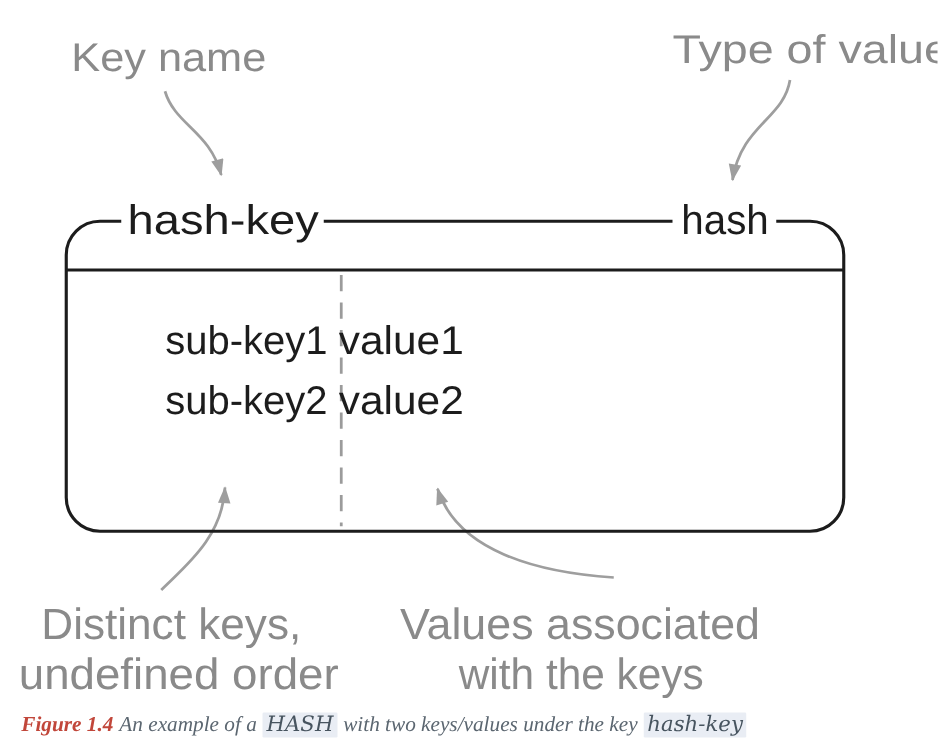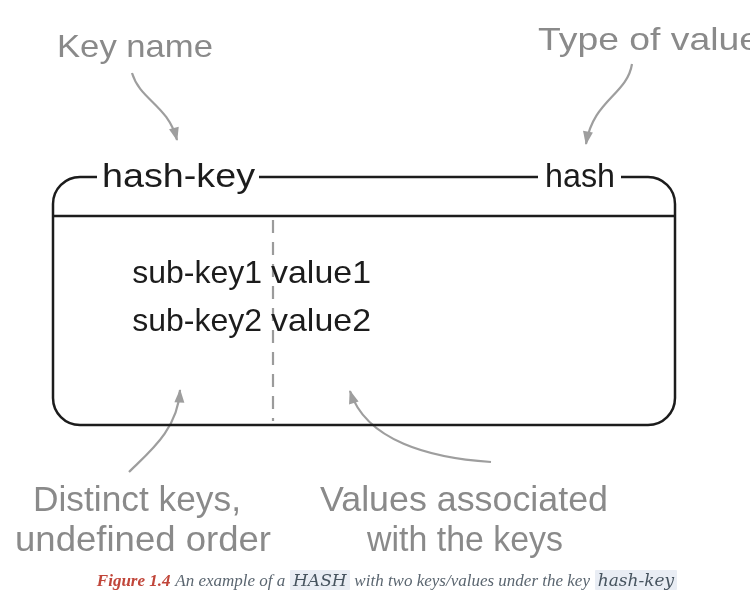--- a/index.html
+++ b/index.html
@@ -8,21 +8,20 @@
     width: 750px;
     height: 600px;
     overflow: hidden;
     background: #ffffff;
   }
   .stage {
     position: relative;
     width: 750px;
     height: 600px;
     font-family: "Liberation Sans", sans-serif;
-    text-align: center;
   }
   svg.diagram {
     position: absolute;
     left: 0;
     top: 0;
     overflow: hidden;
   }
   text.gray-label {
     fill: #8a8a8a;
     font-family: "Liberation Sans", sans-serif;

